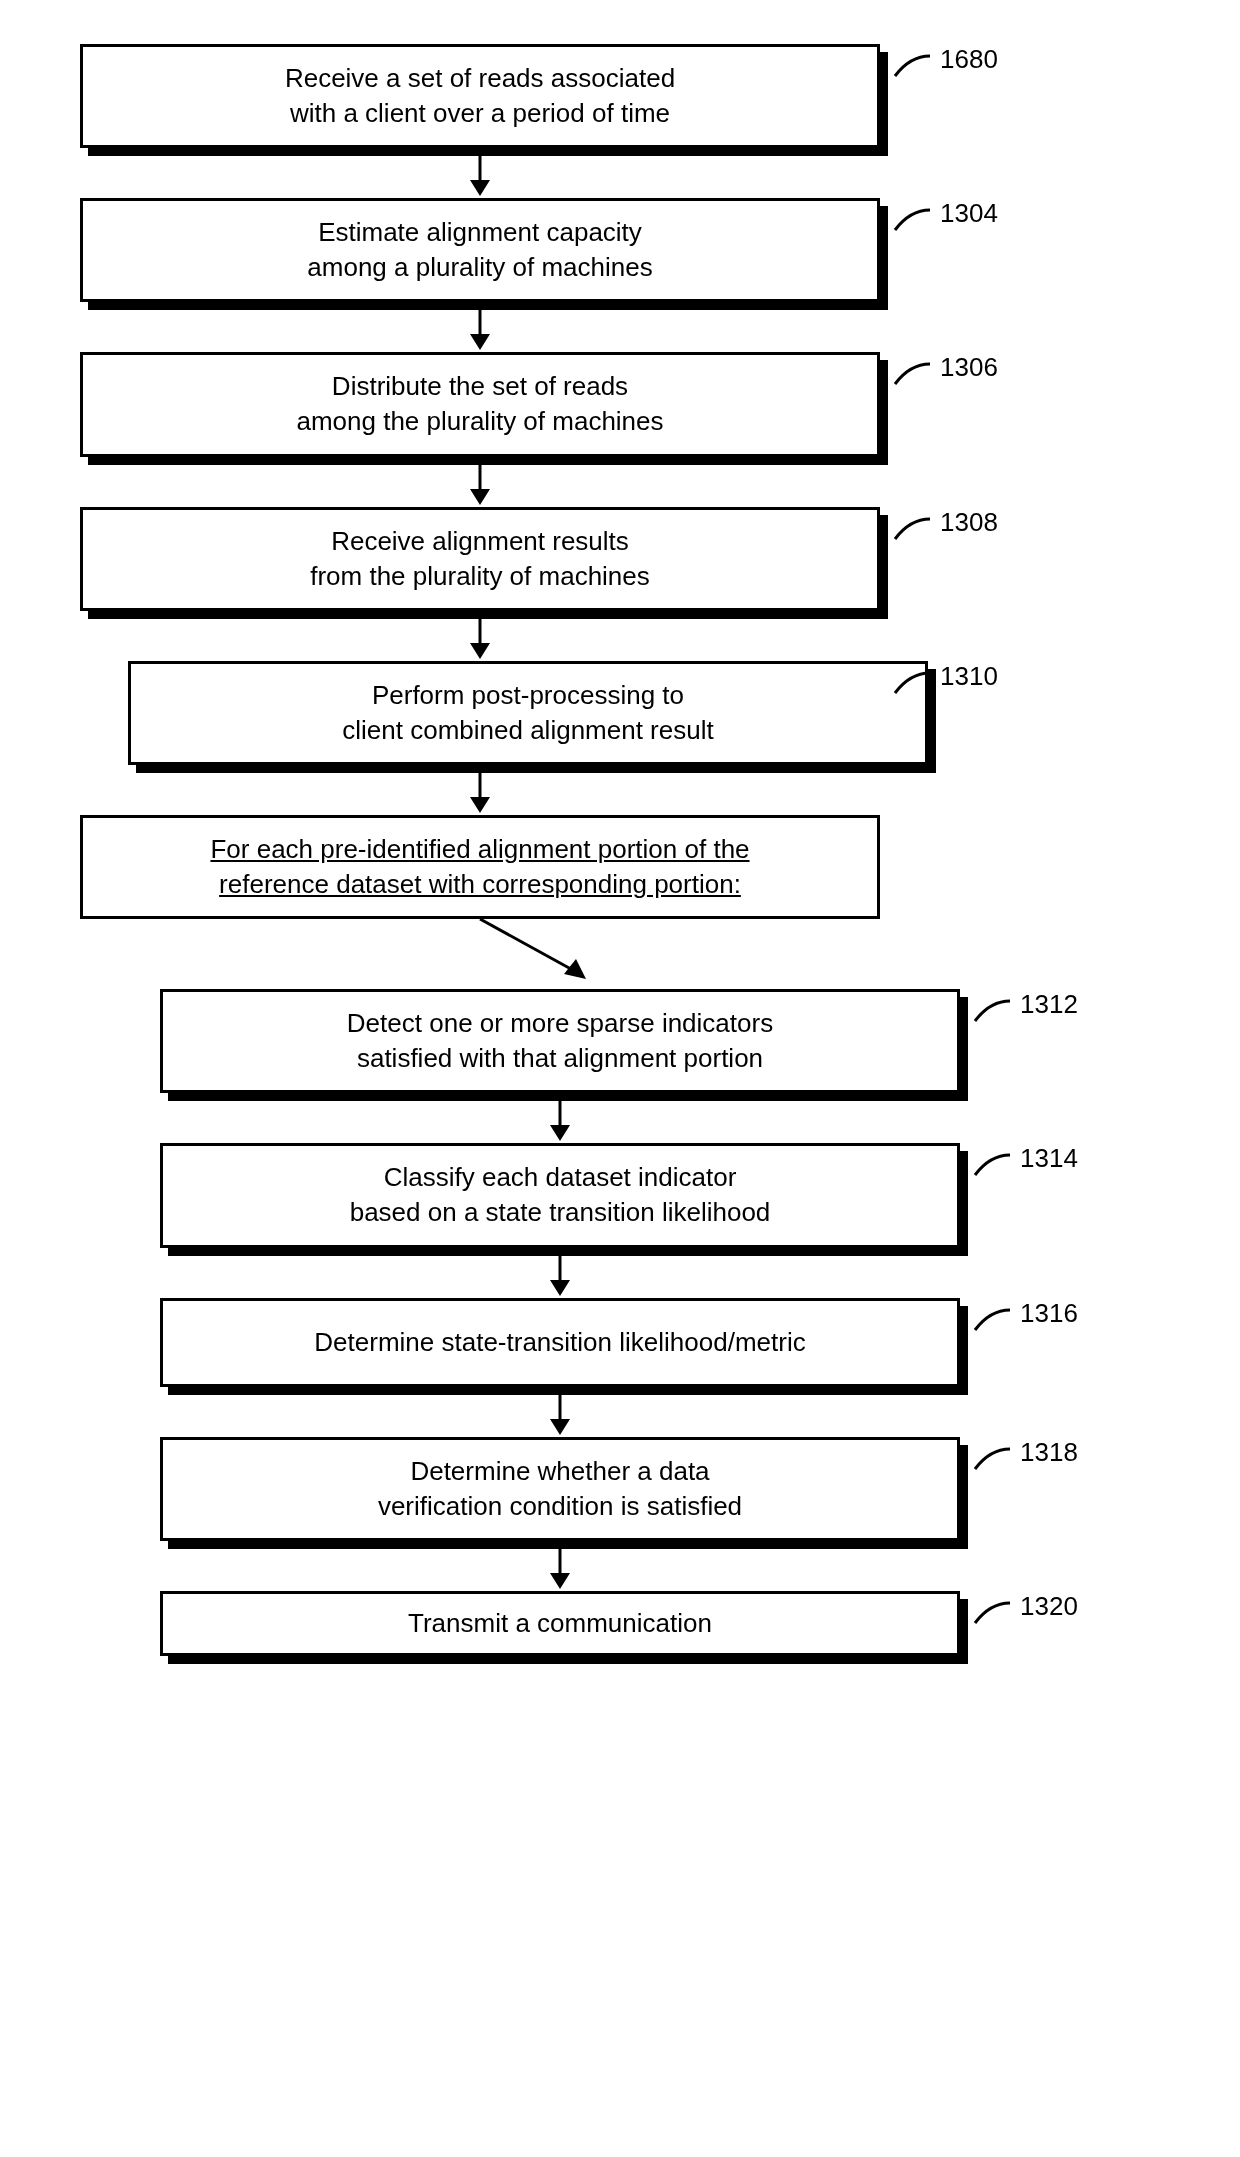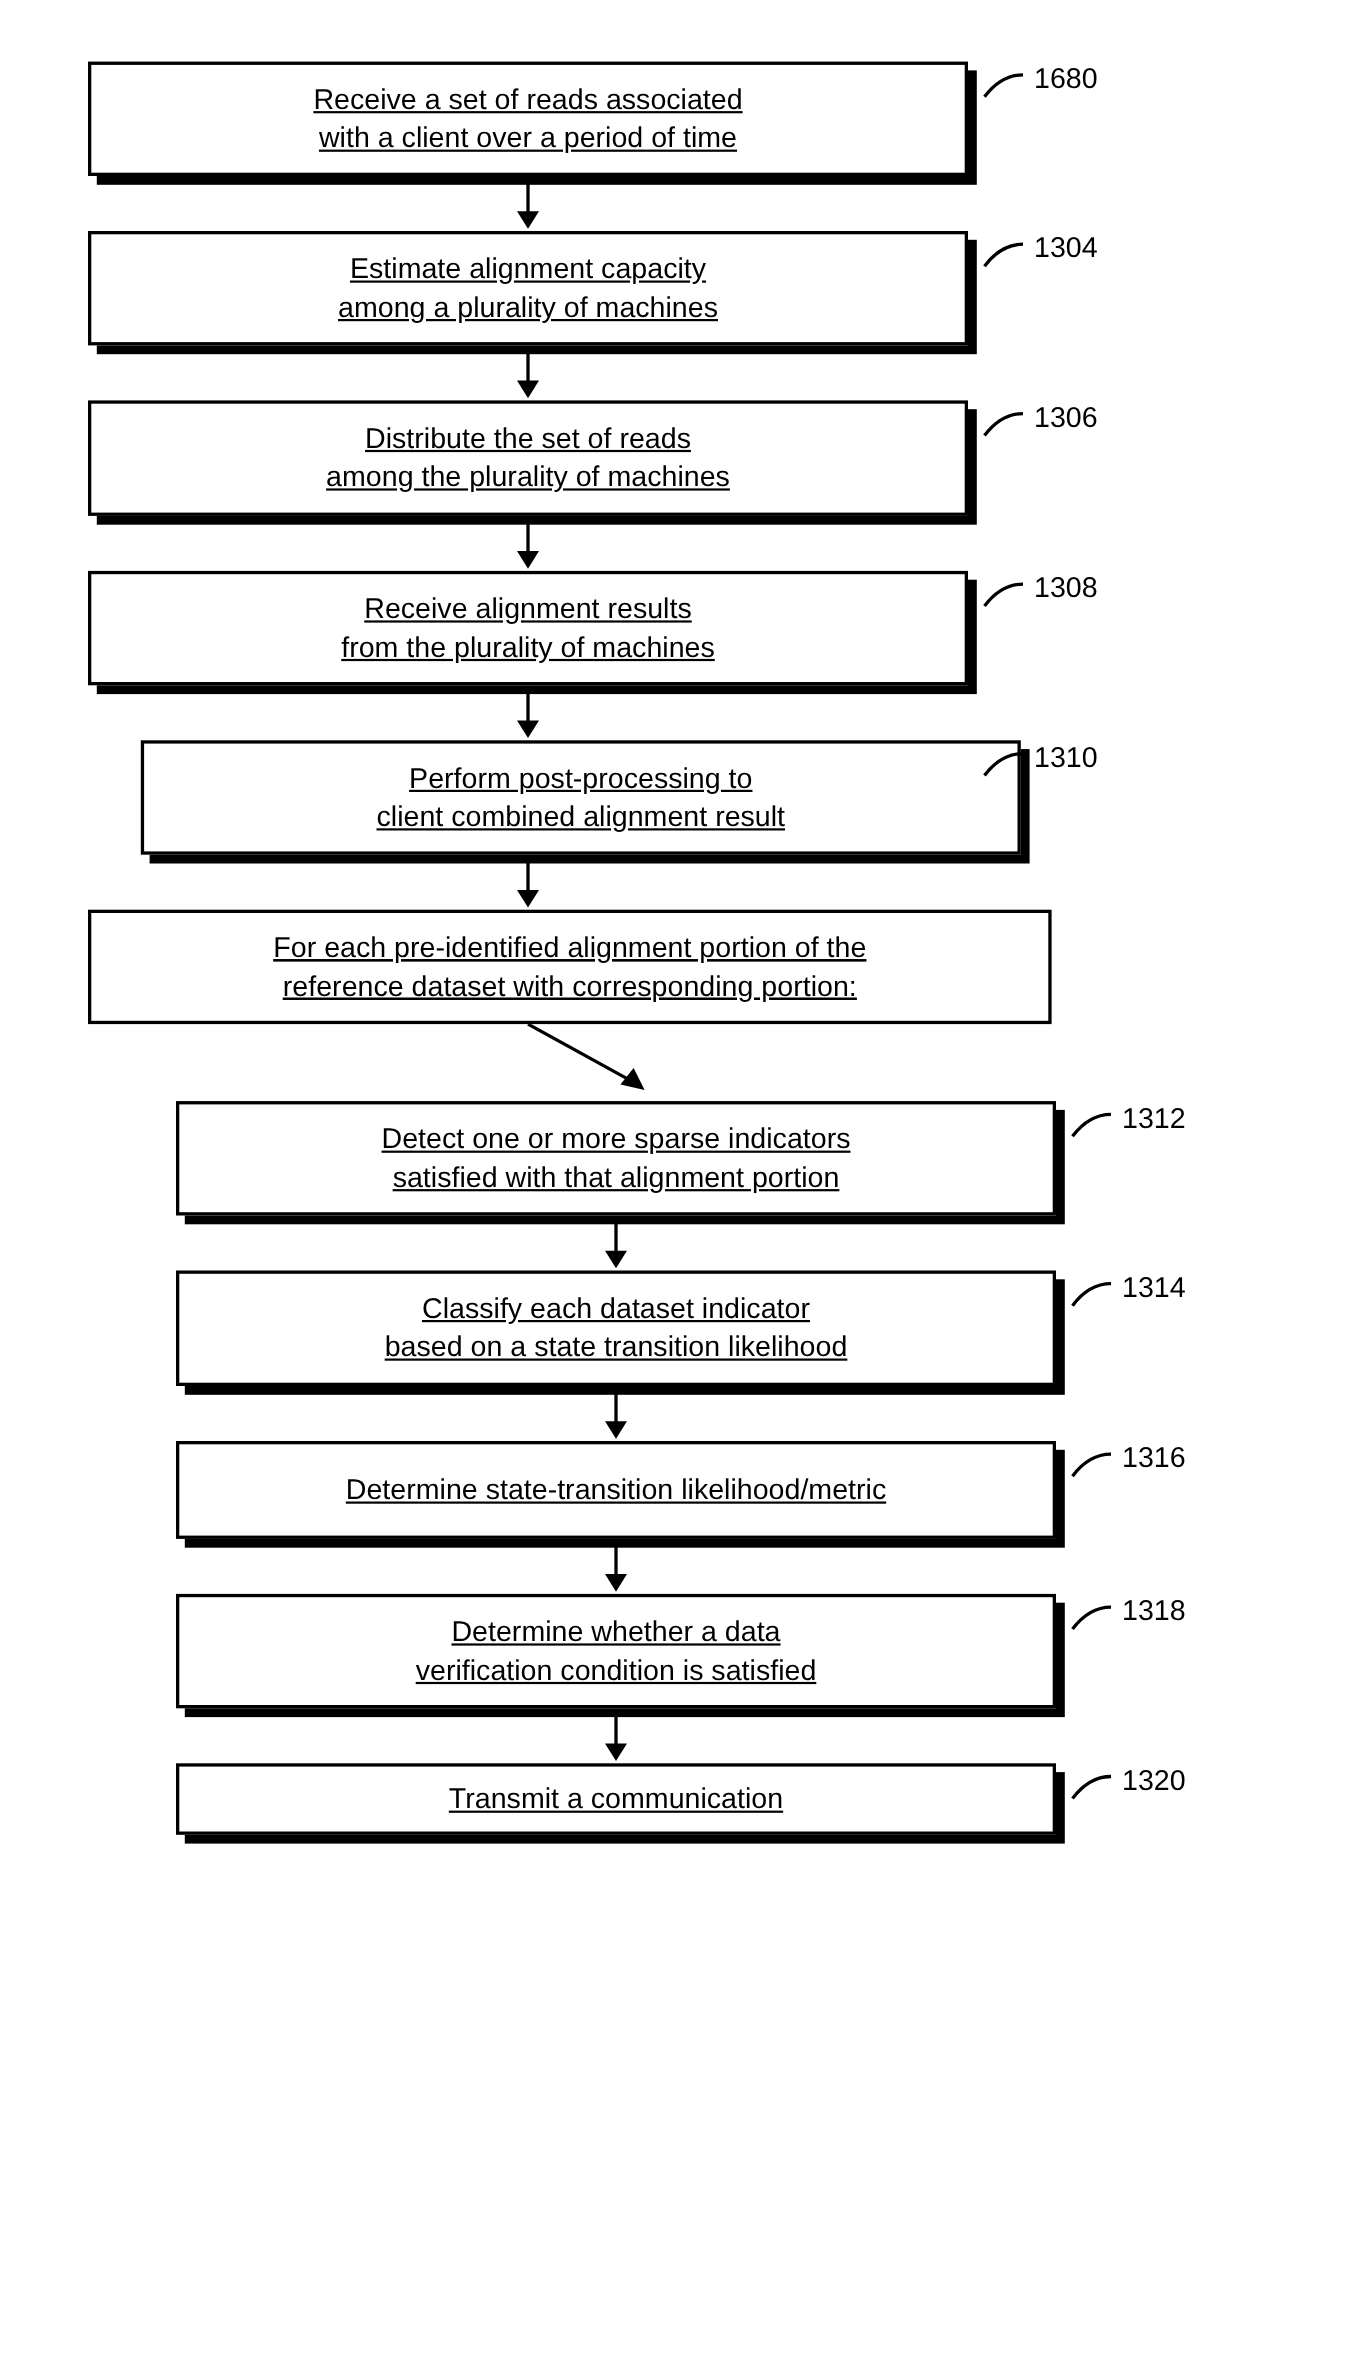--- a/index.html
+++ b/index.html
@@ -5,23 +5,22 @@
   body {
     margin: 0;
     padding: 40px;
     background: #fff;
     font-family: Arial, Helvetica, sans-serif;
     font-size: 26px;
     color: #000;
   }
   .page {
     width: 1160px;
-    margin: 16px auto;
-    position: relative;
-    text-decoration: underline;
+    margin: 4px auto;
+    position: relative;
   }
   .step {
     position: relative;
     margin: 0 auto;
   }
   .shadow-box {
     position: relative;
     background: #fff;
     border: 3px solid #000;
     box-shadow: 8px 8px 0 #000;
@@ -125,21 +124,21 @@
     <svg class="label" style="left:810px; top:-8px;" width="140" height="50">
       <path d="M5 40 Q 20 20 40 20" stroke="#000" stroke-width="3" fill="none"></path>
     </svg>
     <span class="label" style="left:860px; top:0px;">1310</span>
   </div>
   <svg class="arrow" width="40" height="50" style="margin-left:420px;">
     <line x1="20" y1="0" x2="20" y2="38" stroke="#000" stroke-width="3"></line>
     <polygon points="20,48 10,32 30,32" fill="#000"></polygon>
   </svg>
 
-  <div class="step" style="width:876px; margin-left:40px;">
+  <div class="step" style="width:800px; margin-left:40px;">
     <div class="plain-box underlined">
       <span>For each pre-identified alignment portion of the</span><br>
       <span>reference dataset with corresponding portion:</span>
     </div>
   </div>
 
   <svg width="260" height="70" style="display:block; margin-left:420px;">
     <line x1="20" y1="0" x2="120" y2="55" stroke="#000" stroke-width="3"></line>
     <polygon points="126,60 104,55 116,40" fill="#000"></polygon>
   </svg>

